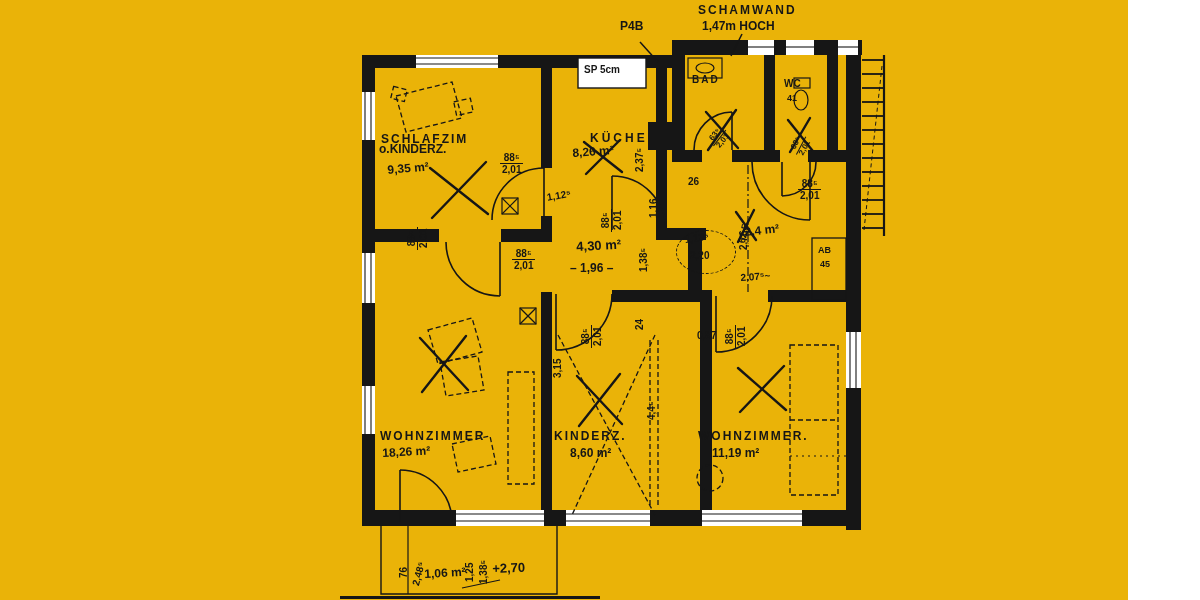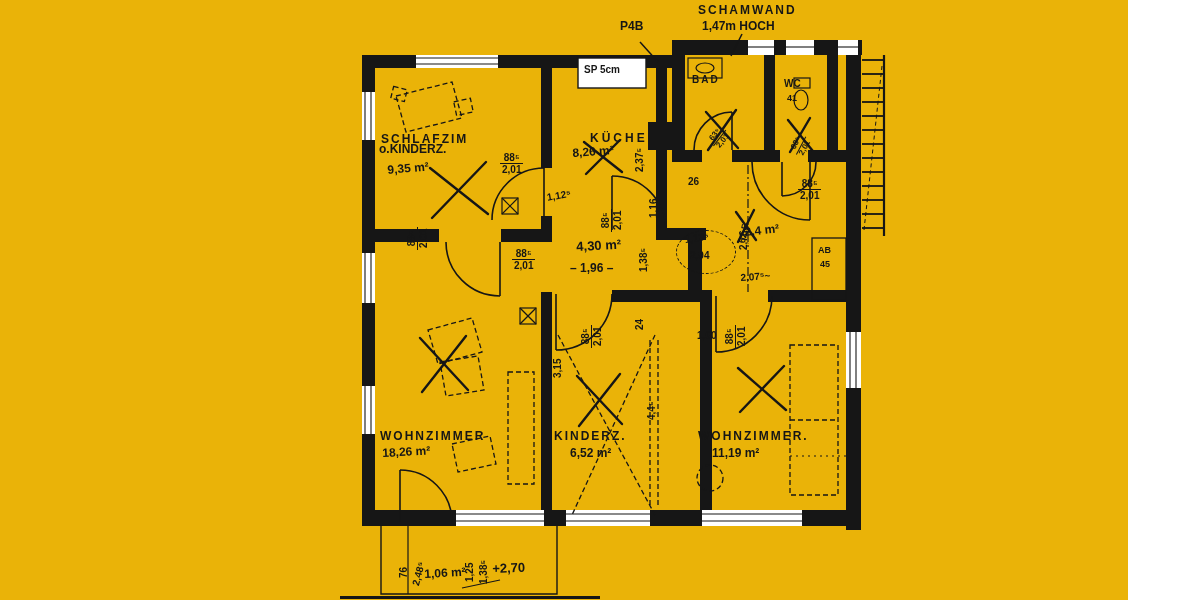--- a/index.html
+++ b/index.html
@@ -208,21 +208,21 @@
   <div class="lbl ls2 sm" style="left:692px;top:74px">BAD</div>
   <div class="lbl sm" style="left:784px;top:78px">WC</div>
   <div class="lbl xs" style="left:787px;top:94px">41</div>
 
   <div class="lbl" style="left:576px;top:240px;font-size:13px;transform:rotate(-3deg)">4,30 m²</div>
   <div class="lbl" style="left:570px;top:262px">– 1,96 –</div>
 
   <div class="lbl sm" style="left:638px;top:272px;transform:rotate(-90deg)">1,38⁵</div>
   <div class="oval" style="left:676px;top:230px;width:58px;height:42px"></div>
   <div class="lbl sm" style="left:684px;top:234px;transform:rotate(-8deg)">1,13⁵</div>
-  <div class="lbl sm" style="left:690px;top:250px">2,94</div>
+  <div class="lbl sm" style="left:690px;top:250px">2,20</div>
 
   <div class="lbl" style="left:744px;top:226px;transform:rotate(-6deg)">2,4 m²</div>
   <div class="lbl sm" style="left:738px;top:250px;transform:rotate(-90deg)">2,76</div>
   <div class="lbl sm" style="left:736px;top:242px;transform:rotate(-78deg)">62,5</div>
   <div class="lbl sm" style="left:740px;top:272px;transform:rotate(-4deg)">2,07⁵~</div>
 
   <div class="lbl frac" style="left:500px;top:152px">
     <span>88⁵</span>
       <span>2,01</span>
     </div>
@@ -260,27 +260,27 @@
       <span>2,01</span>
     </div>
 
   <div class="lbl sm" style="left:546px;top:192px;transform:rotate(-10deg)">1,12⁵</div>
   <div class="lbl sm" style="left:634px;top:172px;transform:rotate(-90deg)">2,37⁵</div>
   <div class="lbl sm" style="left:648px;top:218px;transform:rotate(-90deg)">1,16</div>
   <div class="lbl sm" style="left:688px;top:176px">26</div>
   <div class="lbl sm" style="left:634px;top:330px;transform:rotate(-90deg)">24</div>
   <div class="lbl sm" style="left:552px;top:378px;transform:rotate(-90deg)">3,15</div>
   <div class="lbl sm" style="left:646px;top:420px;transform:rotate(-90deg)">4,4⁵</div>
-  <div class="lbl sm" style="left:697px;top:330px">1,00</div>
+  <div class="lbl sm" style="left:697px;top:330px">0,87</div>
 
   <div class="lbl ls2" style="left:380px;top:430px">WOHNZIMMER</div>
   <div class="lbl" style="left:382px;top:447px;transform:rotate(-3deg)">18,26 m²</div>
 
   <div class="lbl ls2" style="left:554px;top:430px">KINDERZ.</div>
-  <div class="lbl" style="left:570px;top:447px">6,52 m²</div>
+  <div class="lbl" style="left:570px;top:447px">8,60 m²</div>
 
   <div class="lbl ls2" style="left:698px;top:430px">WOHNZIMMER.</div>
   <div class="lbl" style="left:712px;top:447px">11,19 m²</div>
 
   <div class="lbl xs" style="left:818px;top:246px">AB</div>
   <div class="lbl xs" style="left:820px;top:260px">45</div>
 
   <div class="lbl sm" style="left:398px;top:578px;transform:rotate(-90deg)">76</div>
   <div class="lbl sm" style="left:410px;top:584px;transform:rotate(-75deg)">2,48⁵</div>
   <div class="lbl sm" style="left:464px;top:582px;transform:rotate(-90deg)">1,25</div>

